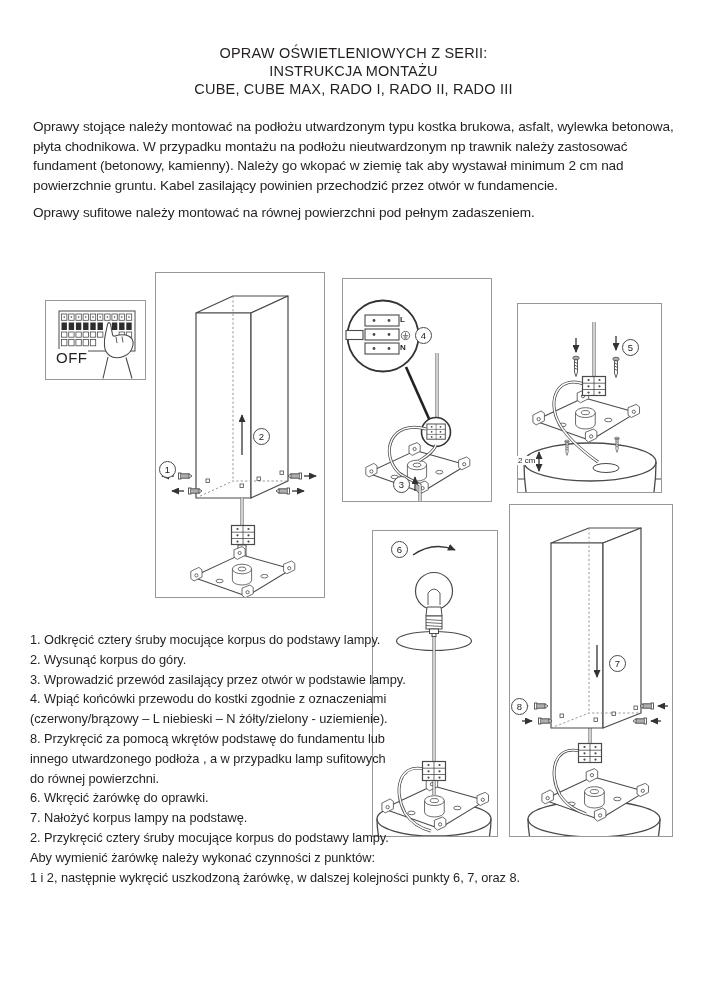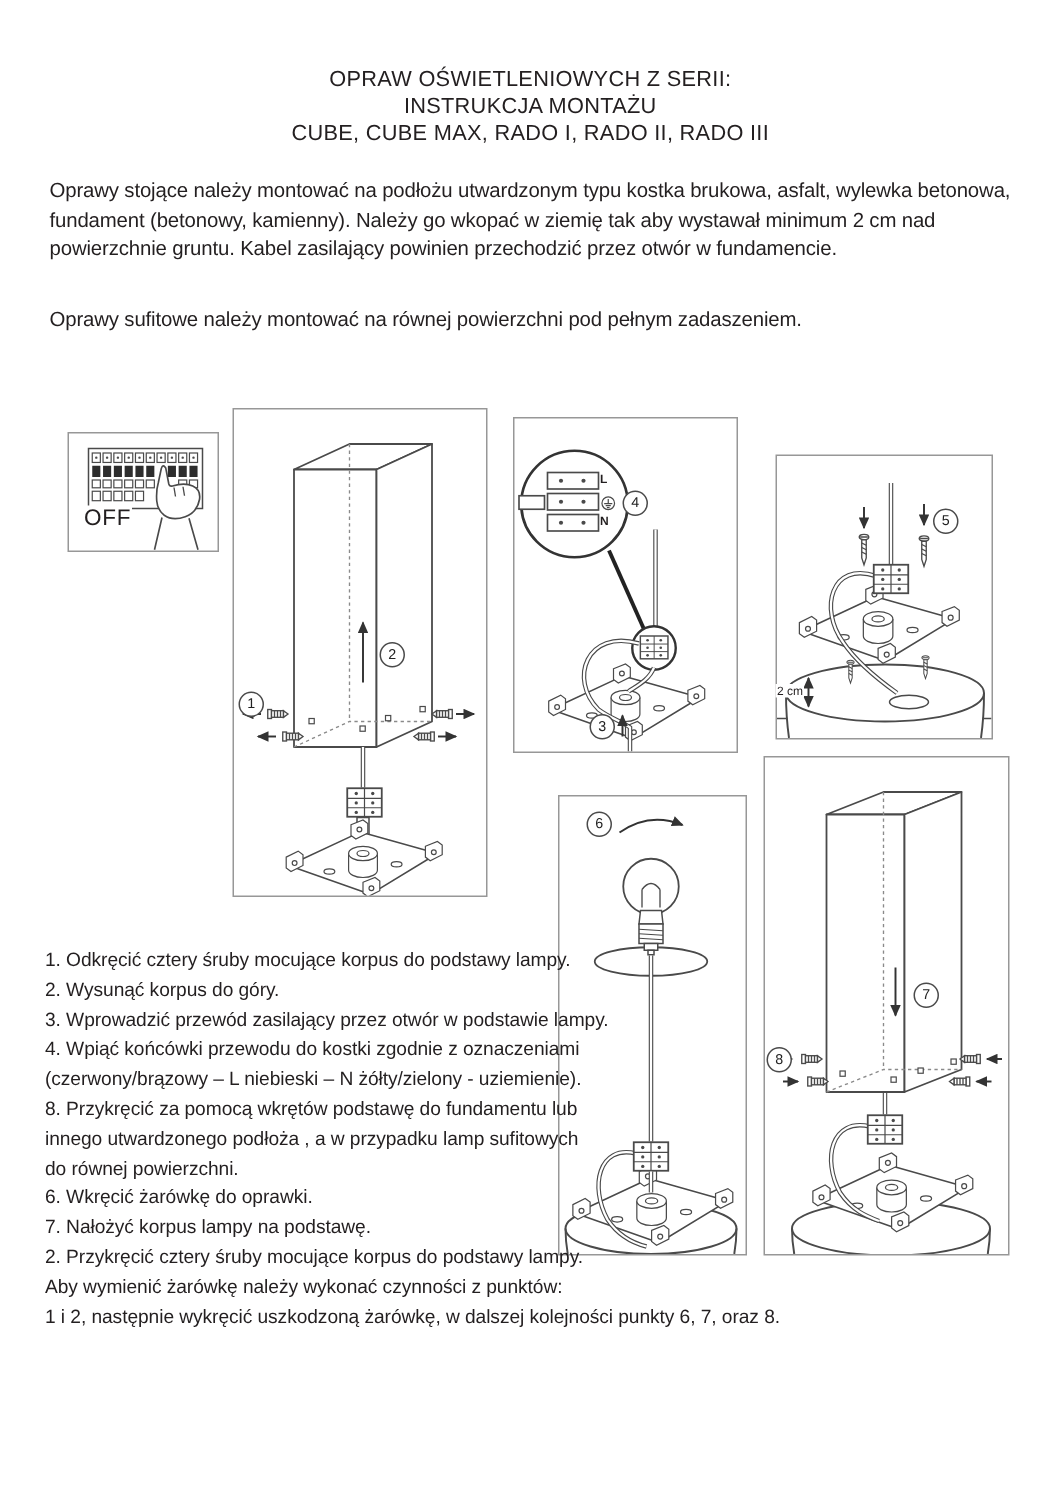--- a/index.html
+++ b/index.html
@@ -85,26 +85,27 @@
 <div class="page">
 
   <div class="title">
     <div>OPRAW OŚWIETLENIOWYCH Z SERII:</div>
     <div>INSTRUKCJA MONTAŻU</div>
     <div>CUBE, CUBE MAX, RADO I, RADO II, RADO III</div>
   </div>
 
   <div class="para" style="top:117px">
     <div>Oprawy stojące należy montować na podłożu utwardzonym typu kostka brukowa, asfalt, wylewka betonowa,</div>
+    <div>płyta chodnikowa. W przypadku montażu na podłożu nieutwardzonym np trawnik należy zastosować</div>
     <div>fundament (betonowy, kamienny). Należy go wkopać w ziemię tak aby wystawał minimum 2 cm nad</div>
     <div>powierzchnie gruntu. Kabel zasilający powinien przechodzić przez otwór w fundamencie.</div>
   </div>
   <div class="para" style="top:203px">Oprawy sufitowe należy montować na równej powierzchni pod pełnym zadaszeniem.</div>
 
-  <div class="panel" style="left:45px;top:288px;width:101px;height:80px">
+  <div class="panel" style="left:45px;top:300px;width:101px;height:80px">
     <svg width="99" height="78" viewBox="0 0 99 78">
       <g>
         <rect x="13" y="10" width="76" height="40" class="art" stroke-width="1"></rect>
         <g class="art" stroke-width=".8">
           <rect x="15.5" y="13" width="5.4" height="6.3"></rect>
             <rect x="22.7" y="13" width="5.4" height="6.3"></rect>
             <rect x="29.9" y="13" width="5.4" height="6.3"></rect>
             <rect x="37.1" y="13" width="5.4" height="6.3"></rect>
             <rect x="44.3" y="13" width="5.4" height="6.3"></rect>
             <rect x="51.5" y="13" width="5.4" height="6.3"></rect>

